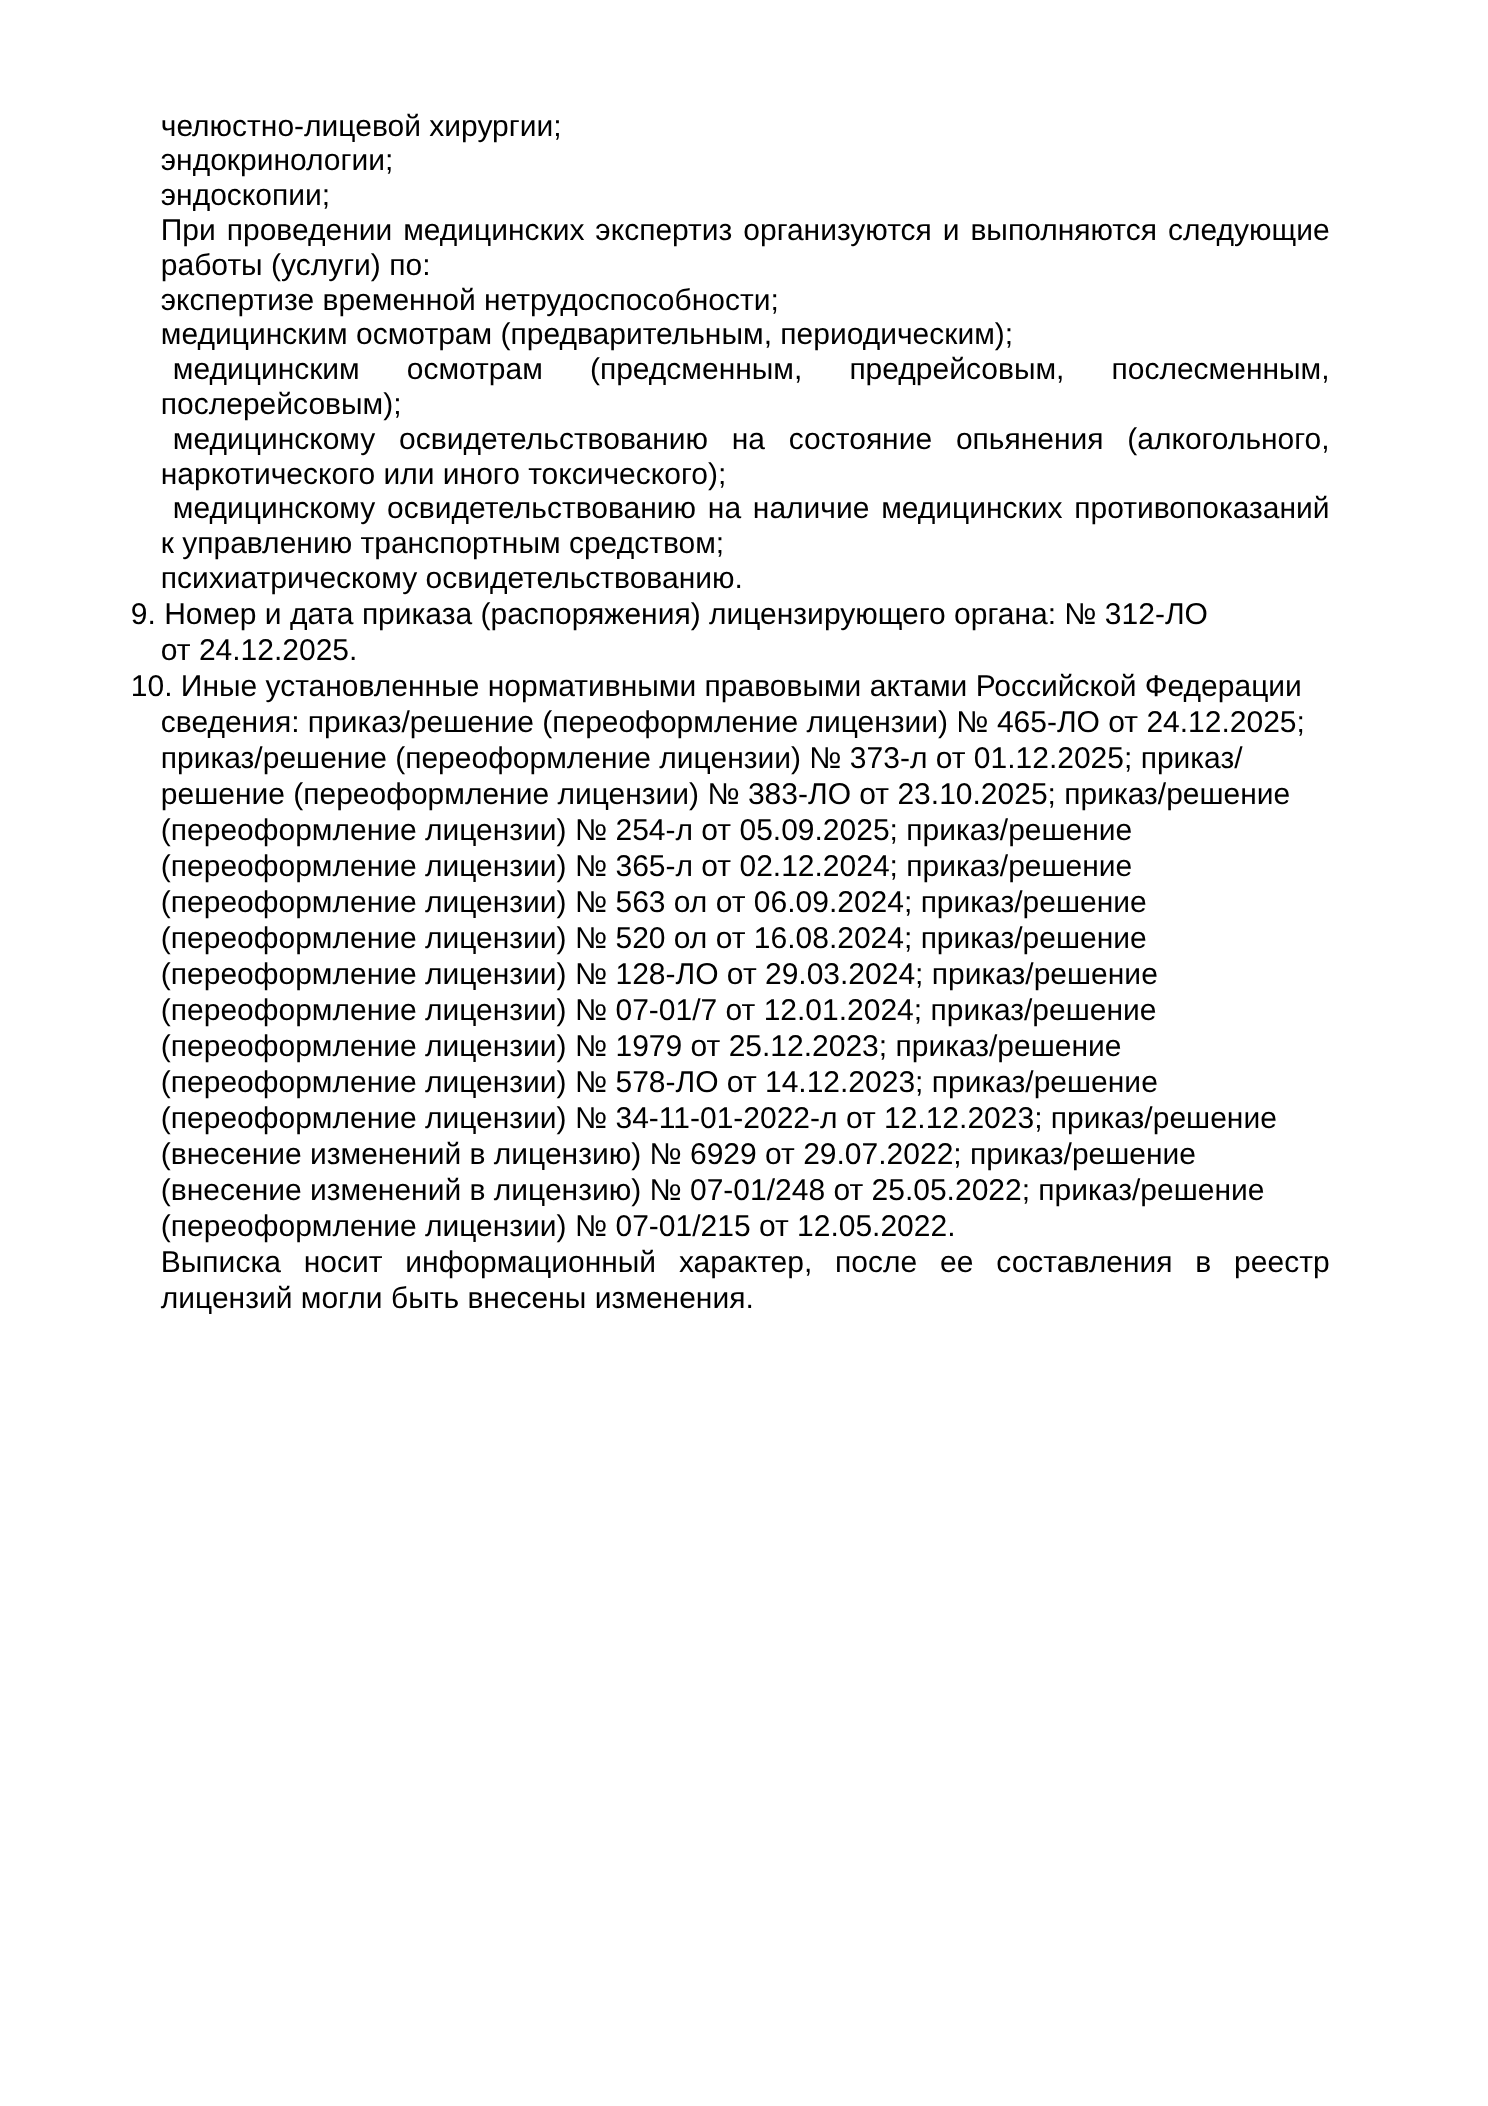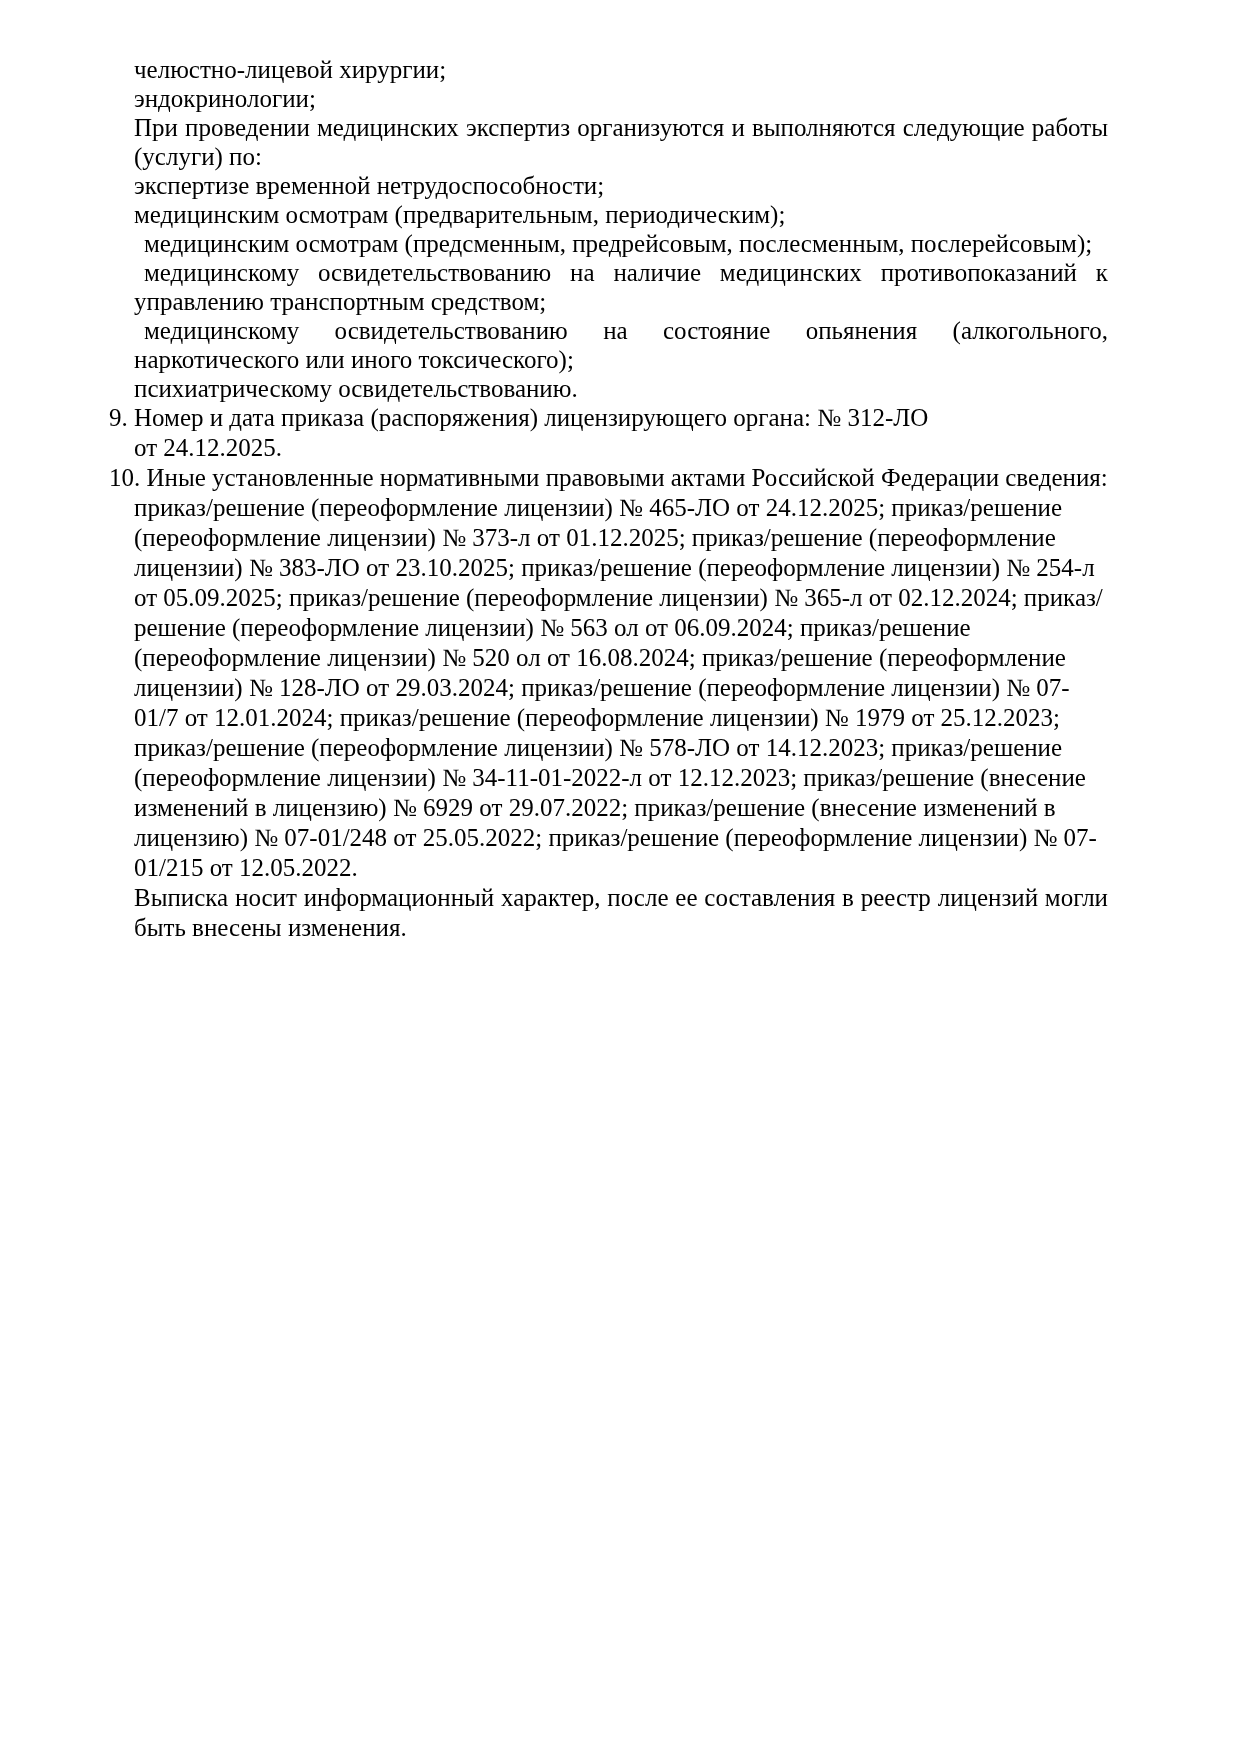--- a/index.html
+++ b/index.html
@@ -2,26 +2,27 @@
 <html lang="ru"><head>
 <meta charset="utf-8">
 <style>
   html, body { margin: 0; padding: 0; background: #ffffff; }
   .page {
     position: relative;
     width: 1240px;
     height: 1332px;
     background: #ffffff;
     color: #000000;
-    font-family: Liberation Serif, serif;
+    font-family: Liberation Sans, sans-serif;
     font-size: 25px;
     line-height: 29px;
     box-sizing: border-box;
     padding: 55px 132px 0 134px;
     overflow: hidden;
+    margin-top: 36px;
   }
   .page p { margin: 0; }
 
   
   .p-deep { margin-left: 95px; }
 
   
   .p-lead { margin-left: 72px; text-align: justify; }
 
   
@@ -47,26 +48,27 @@
   }
 </style>
 </head>
 <body>
 
 <div class="page">
 
   <div>
     <p class="p-deep">челюстно-лицевой хирургии;</p>
     <p class="p-deep">эндокринологии;</p>
+    <p class="p-deep">эндоскопии;</p>
     <p class="p-lead">При проведении медицинских экспертиз организуются и выполняются следующие работы (услуги) по:</p>
     <p class="p-item">экспертизе временной нетрудоспособности;</p>
     <p class="p-item">медицинским осмотрам (предварительным, периодическим);</p>
     <p class="p-item-wrap">медицинским осмотрам (предсменным, предрейсовым, послесменным, послерейсовым);</p>
+    <p class="p-item-wrap">медицинскому освидетельствованию на состояние опьянения (алкогольного, наркотического или иного токсического);</p>
     <p class="p-item-wrap">медицинскому освидетельствованию на наличие медицинских противопоказаний к управлению транспортным средством;</p>
-    <p class="p-item-wrap">медицинскому освидетельствованию на состояние опьянения (алкогольного, наркотического или иного токсического);</p>
     <p class="p-item">психиатрическому освидетельствованию.</p>
   </div>
 
   <p class="p-num p-num-9"><span>9. Номер и дата приказа (распоряжения) лицензирующего органа: № 312-ЛО</span><br><span>от 24.12.2025.</span></p>
 
   <p class="p-num p-num-10">10. Иные установленные нормативными правовыми актами Российской Федерации сведения: приказ/решение (переоформление лицензии) № 465-ЛО от 24.12.2025; приказ/решение (переоформление лицензии) № 373-л от 01.12.2025; приказ/решение (переоформление лицензии) № 383-ЛО от 23.10.2025; приказ/решение (переоформление лицензии) № 254-л от 05.09.2025; приказ/решение (переоформление лицензии) № 365-л от 02.12.2024; приказ/решение (переоформление лицензии) № 563 ол от 06.09.2024; приказ/решение (переоформление лицензии) № 520 ол от 16.08.2024; приказ/решение (переоформление лицензии) № 128-ЛО от 29.03.2024; приказ/решение (переоформление лицензии) № 07-01/7 от 12.01.2024; приказ/решение (переоформление лицензии) № 1979 от 25.12.2023; приказ/решение (переоформление лицензии) № 578-ЛО от 14.12.2023; приказ/решение (переоформление лицензии) № 34-11-01-2022-л от 12.12.2023; приказ/решение (внесение изменений в лицензию) № 6929 от 29.07.2022; приказ/решение (внесение изменений в лицензию) № 07-01/248 от 25.05.2022; приказ/решение (переоформление лицензии) № 07-01/215 от 12.05.2022.</p>
 
   <p class="p-footer">Выписка носит информационный характер, после ее составления в реестр лицензий могли быть внесены изменения.</p>
 
 </div>

